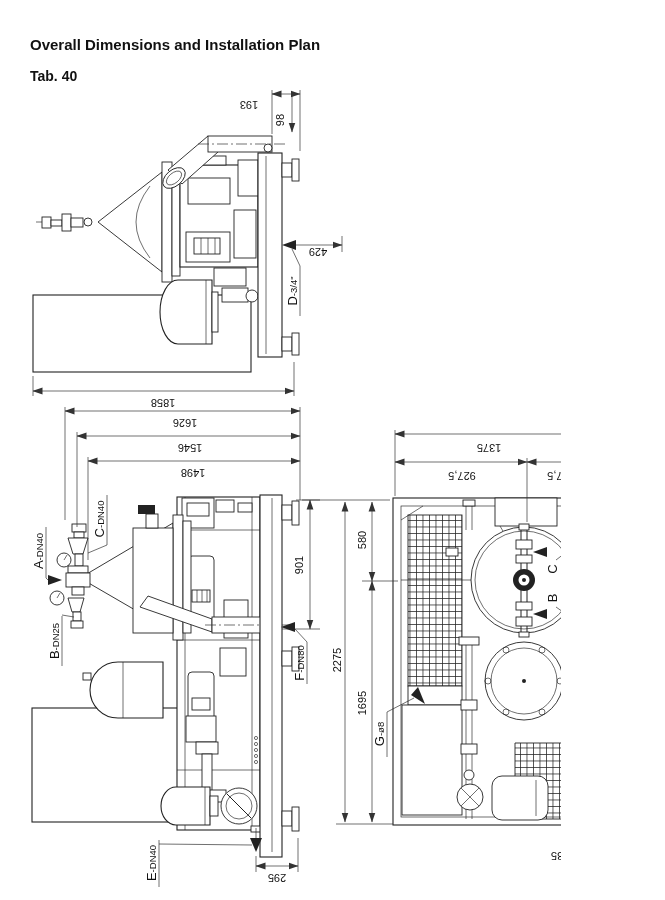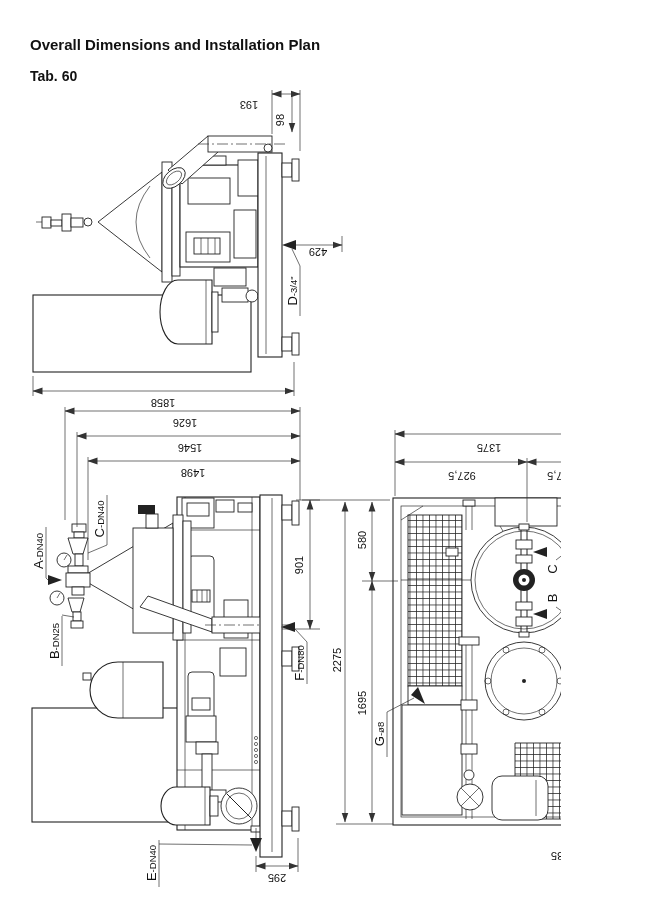--- a/index.html
+++ b/index.html
@@ -20,21 +20,21 @@
   .txt{fill:#111;stroke:none;font-family:"Liberation Sans",sans-serif;font-size:11px;}
   .pl{font-size:13px;}
   .ps{font-size:9.5px;}
   .bc{font-size:13px;}
 </style>
 </head>
 <body>
 
 <div class="page">
   <div class="hdr" id="title">Overall Dimensions and Installation Plan</div>
-  <div class="hdr" id="tab">Tab. 60</div>
+  <div class="hdr" id="tab">Tab. 40</div>
 
   <svg width="665" height="900" viewBox="0 0 665 900">
     <defs>
       <marker id="ah" viewBox="0 0 10 8" refX="9.5" refY="4" markerWidth="10" markerHeight="8" markerUnits="userSpaceOnUse" orient="auto-start-reverse">
         <path d="M0,0.6 L10,4 L0,7.4 Z" fill="#333"></path>
       </marker>
       <pattern id="hatch" width="6.5" height="6.5" patternUnits="userSpaceOnUse">
         <path d="M0,0.4 H6.5 M0.4,0 V6.5" stroke="#222" stroke-width="0.8" fill="none"></path>
       </pattern>
     </defs>

